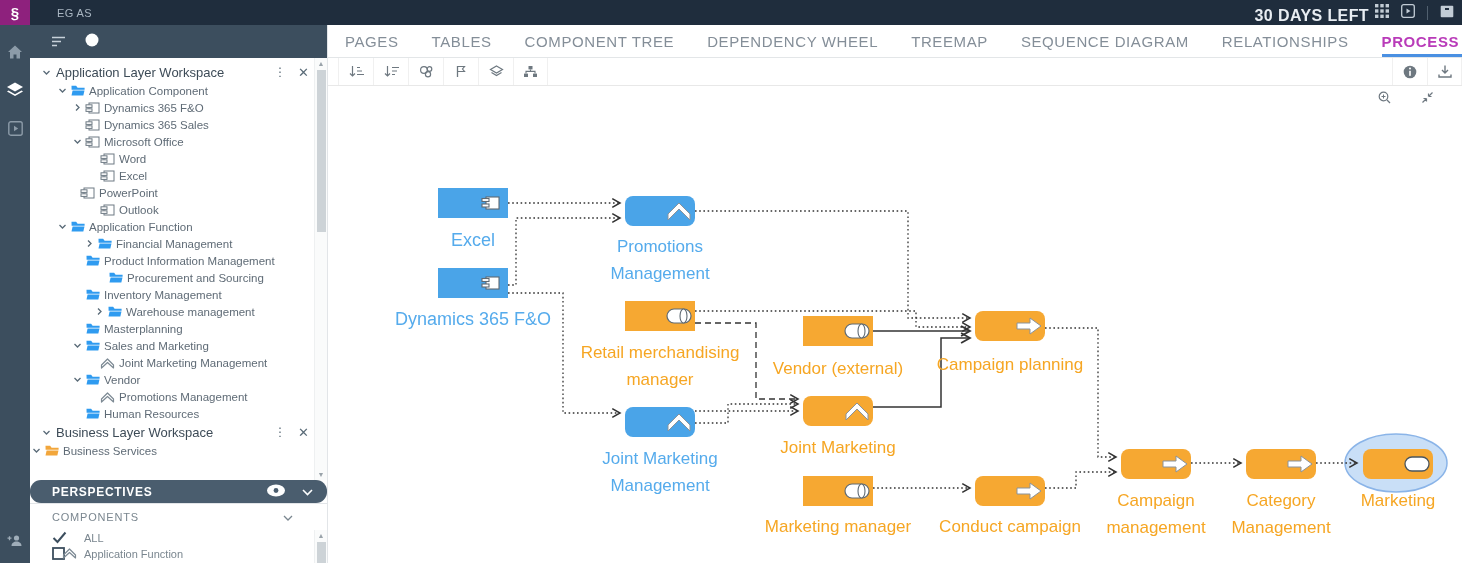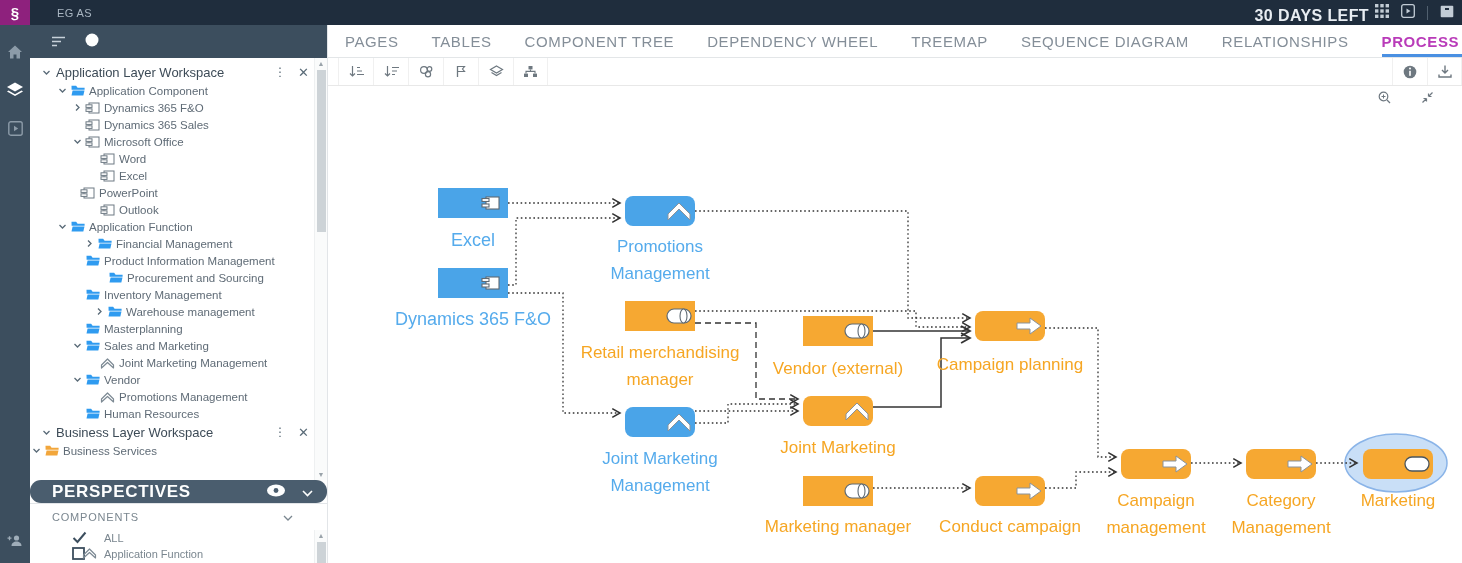--- a/index.html
+++ b/index.html
@@ -33,27 +33,27 @@
   .ws-actions { position:absolute; right:18px; top:0; height:20px; display:flex; align-items:center; gap:12px; }
   .kebab { color:#5A6B78; font-size:12px; line-height:1; cursor:pointer; }
   .closex { color:#5A6B78; font-size:13px; line-height:1; cursor:pointer; }
   .trow { height:17px; display:flex; align-items:center; font-size:11.5px; color:#5F6B76; white-space:nowrap; }
   .caret { width:13px; display:flex; justify-content:center; flex:none; }
   .ticon { width:17px; display:flex; justify-content:center; flex:none; margin-right:3px; }
   .vsb { position:absolute; right:0px; top:33px; width:13px; height:422px; background:#FAFBFB; border-left:1px solid #EEF0F1; }
   .vsb .arr { position:absolute; left:0; width:12px; text-align:center; font-size:7px; color:#9AA3AA; }
   .vsb .thumb { position:absolute; left:1.5px; width:9px; background:#CDD3D7; }
   .persp { position:absolute; top:455px; left:0; right:0; height:23px; background:#4A5D6E; color:#FDFEFE;
-           display:flex; align-items:center; padding-left:22px; font-size:17px; font-weight:bold; letter-spacing:.7px;border-radius:11px; }
+           display:flex; align-items:center; padding-left:22px; font-size:12px; font-weight:bold; letter-spacing:.7px;border-radius:11px; }
   .persp .picons { position:absolute; right:14px; display:flex; align-items:center; gap:16px; }
   .comps { position:absolute; top:478px; left:0; right:0; bottom:0; background:#fff; border-top:1px solid #E2E5E8; }
   .comps-h { height:26px; display:flex; align-items:center; padding-left:22px; font-size:11px; color:#7A868F;
              letter-spacing:.8px; position:relative; }
   .comps-h .chev { position:absolute; right:34px; }
-  .crow { height:16px; display:flex; align-items:center; font-size:11px; color:#7A868F;margin-left:20px; }
+  .crow { height:16px; display:flex; align-items:center; font-size:11px; color:#7A868F; }
   .csb { position:absolute; right:0; top:26px; width:13px; bottom:0; background:#FAFBFB; border-left:1px solid #EEF0F1; }
   
   .main { position:absolute; left:328px; top:25px; right:0; bottom:0; background:#fff; }
   .tabs { position:absolute; top:0; left:0; right:0; height:33px; border-bottom:1px solid #E3E6E8;
           display:flex; align-items:stretch; padding-left:17px; background:#fff; }
   .tab { font-size:15px; color:#848E98; letter-spacing:.6px; margin-right:33px; display:flex; align-items:center;
          border-bottom:3px solid transparent; padding-top:3px; cursor:pointer; white-space:nowrap; }
   .tab.active { color:#B93BB9; border-bottom-color:#4A90E2; font-weight:bold; }
   .vtoolbar { position:absolute; top:33px; left:0; right:0; height:28px; border-bottom:1px solid #E8E8E8; background:#fff; }
   .tbl { position:absolute; left:10px; top:0; height:27px; display:flex; }

